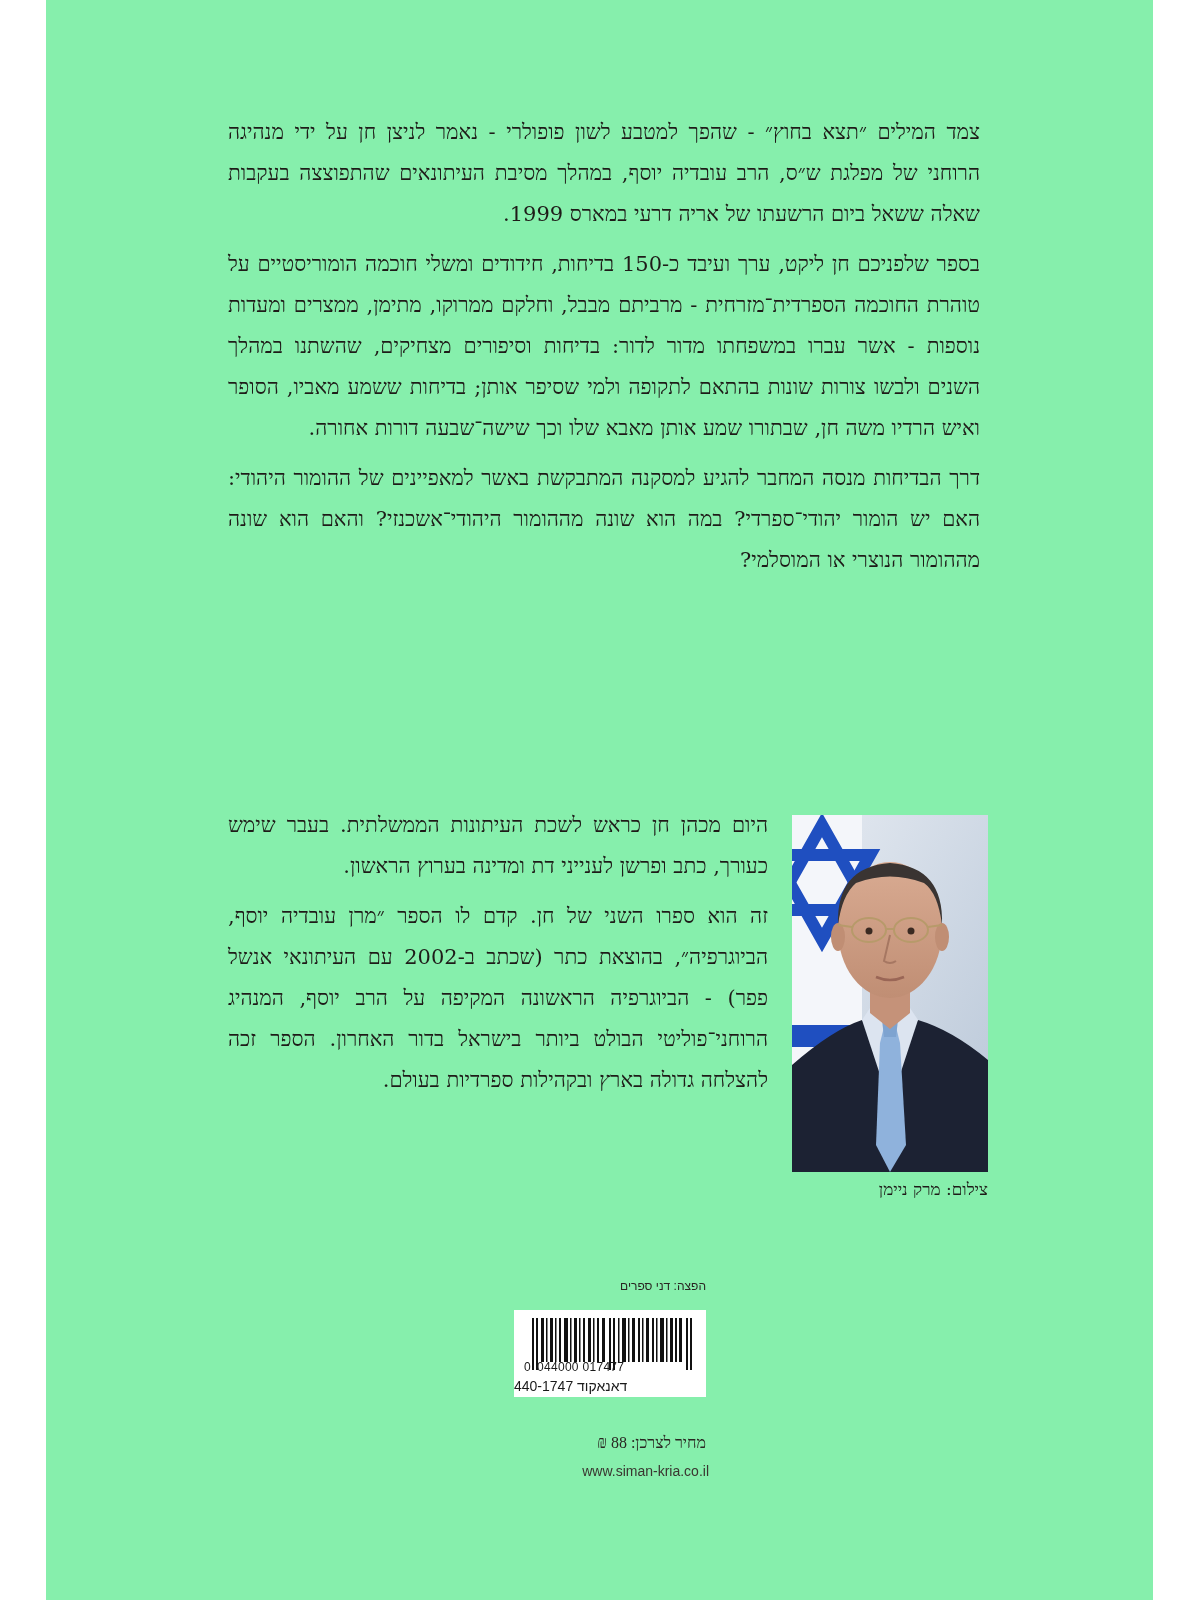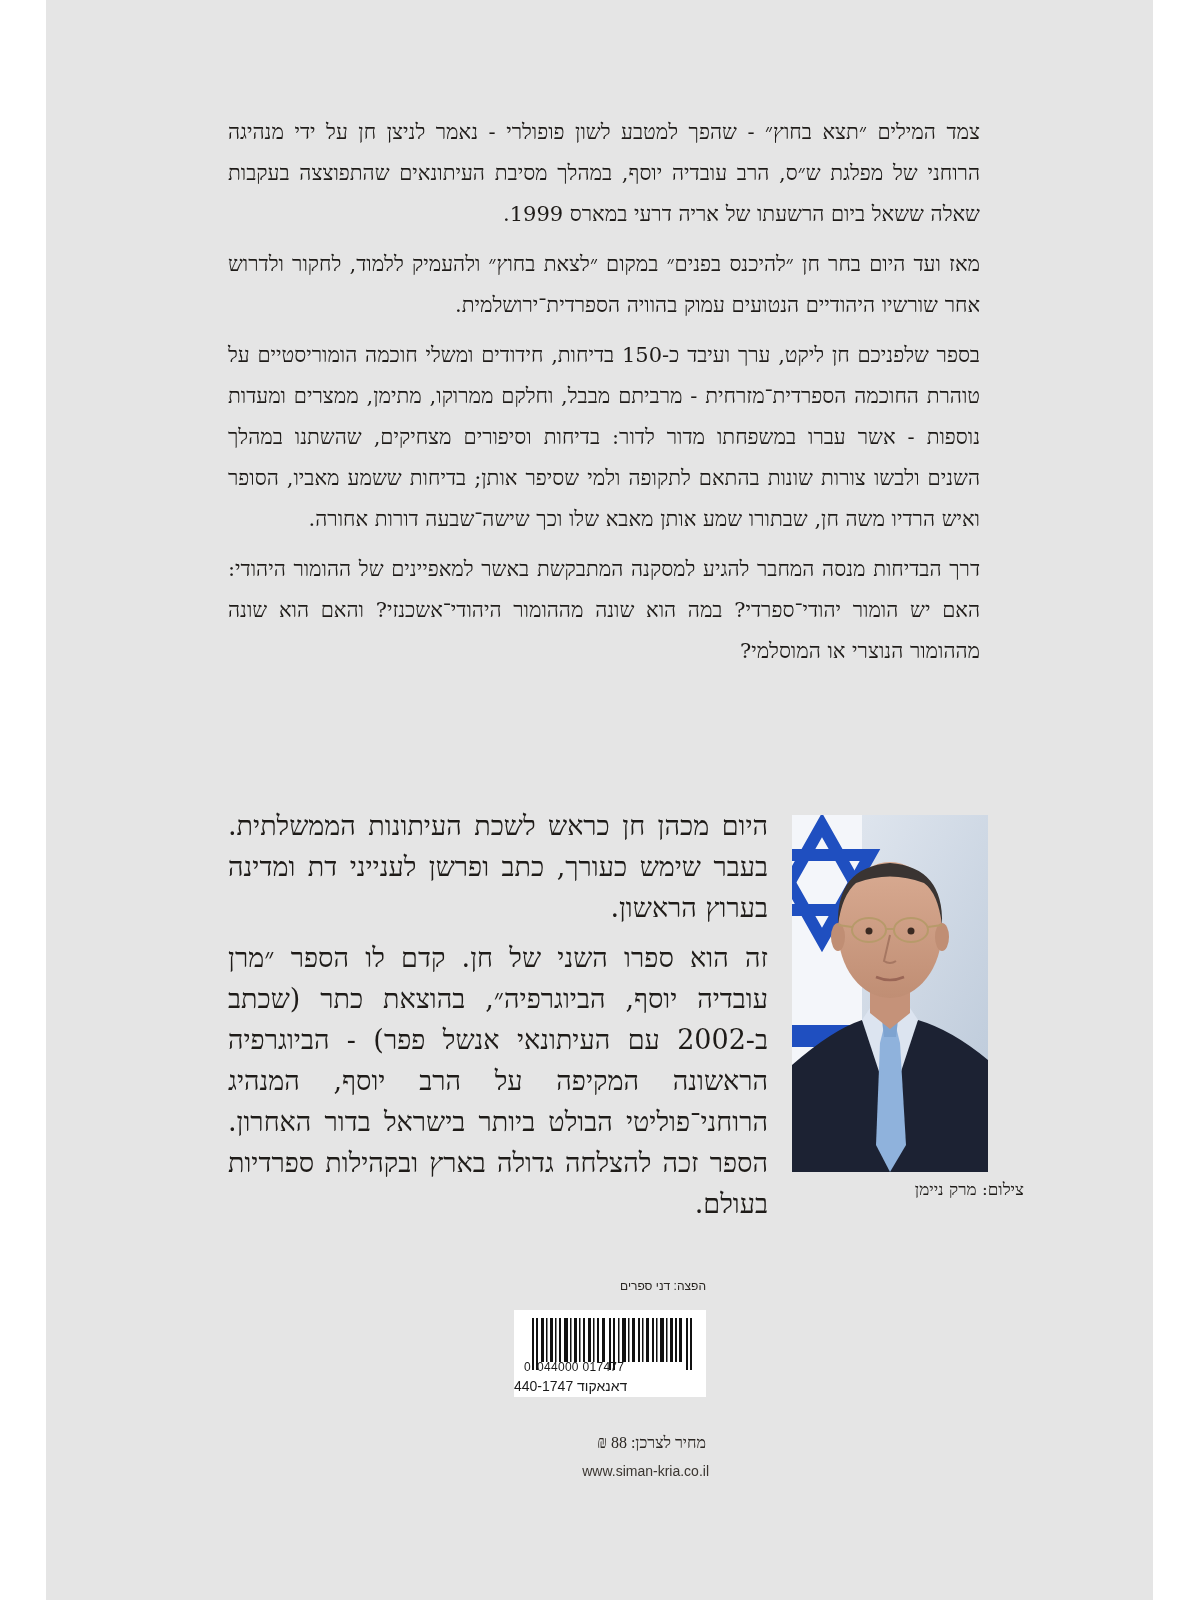--- a/index.html
+++ b/index.html
@@ -12,21 +12,21 @@
     height: 1600px;
     position: relative;
     overflow: hidden;
   }
   .page {
     position: absolute;
     left: 46px;
     top: 0;
     width: 1107px;
     height: 1600px;
-    background: #e5e5e5;
+    background: #86efac;
   }
   .serif {
     font-family: "DejaVu Serif", "Liberation Serif", serif;
     color: #1e1b18;
   }
   .main-text {
     position: absolute;
     left: 182px;
     top: 112px;
     width: 752px;
@@ -40,39 +40,39 @@
     margin: 0 0 9px 0;
   }
   .bio-text {
     position: absolute;
     left: 182px;
     top: 805px;
     width: 540px;
     direction: rtl;
     text-align: justify;
     text-align-last: right;
-    font-size: 27px;
+    font-size: 21px;
     line-height: 41px;
   }
   .bio-text p {
     margin: 0 0 9px 0;
   }
   .photo {
     position: absolute;
     left: 746px;
     top: 815px;
     width: 196px;
     height: 357px;
     overflow: hidden;
     background: linear-gradient(180deg, #cfd8e4 0%, #c3cfdd 60%, #b6c3d3 100%);
   }
   .photo svg { display: block; }
   .caption {
     position: absolute;
-    left: 782px;
+    left: 746px;
     top: 1177px;
     width: 196px;
     direction: rtl;
     text-align: right;
     font-size: 17px;
     line-height: 24px;
   }
   .publisher {
     position: absolute;
     left: 468px;
@@ -144,21 +144,20 @@
     color: #3a3530;
   }
 </style>
 </head>
 <body>
 
 <div class="page">
 
   <div class="main-text serif">
     <p>צמד המילים ״תצא בחוץ״ - שהפך למטבע לשון פופולרי - נאמר לניצן חן על ידי מנהיגה הרוחני של מפלגת ש״ס, הרב עובדיה יוסף, במהלך מסיבת העיתונאים שהתפוצצה בעקבות שאלה ששאל ביום הרשעתו של אריה דרעי במארס 1999.</p>
-    <p>מאז ועד היום בחר חן ״להיכנס בפנים״ במקום ״לצאת בחוץ״ ולהעמיק ללמוד, לחקור ולדרוש אחר שורשיו היהודיים הנטועים עמוק בהוויה הספרדית־ירושלמית.</p>
     <p>בספר שלפניכם חן ליקט, ערך ועיבד כ-150 בדיחות, חידודים ומשלי חוכמה הומוריסטיים על טוהרת החוכמה הספרדית־מזרחית - מרביתם מבבל, וחלקם ממרוקו, מתימן, ממצרים ומעדות נוספות - אשר עברו במשפחתו מדור לדור: בדיחות וסיפורים מצחיקים, שהשתנו במהלך השנים ולבשו צורות שונות בהתאם לתקופה ולמי שסיפר אותן; בדיחות ששמע מאביו, הסופר ואיש הרדיו משה חן, שבתורו שמע אותן מאבא שלו וכך שישה־שבעה דורות אחורה.</p>
     <p>דרך הבדיחות מנסה המחבר להגיע למסקנה המתבקשת באשר למאפיינים של ההומור היהודי: האם יש הומור יהודי־ספרדי? במה הוא שונה מההומור היהודי־אשכנזי? והאם הוא שונה מההומור הנוצרי או המוסלמי?</p>
   </div>
 
   <div class="bio-text serif">
     <p>היום מכהן חן כראש לשכת העיתונות הממשלתית. בעבר שימש כעורך, כתב ופרשן לענייני דת ומדינה בערוץ הראשון.</p>
     <p>זה הוא ספרו השני של חן. קדם לו הספר ״מרן עובדיה יוסף, הביוגרפיה״, בהוצאת כתר (שכתב ב-2002 עם העיתונאי אנשל פפר) - הביוגרפיה הראשונה המקיפה על הרב יוסף, המנהיג הרוחני־פוליטי הבולט ביותר בישראל בדור האחרון. הספר זכה להצלחה גדולה בארץ ובקהילות ספרדיות בעולם.</p>
   </div>
 
   <div class="photo">

